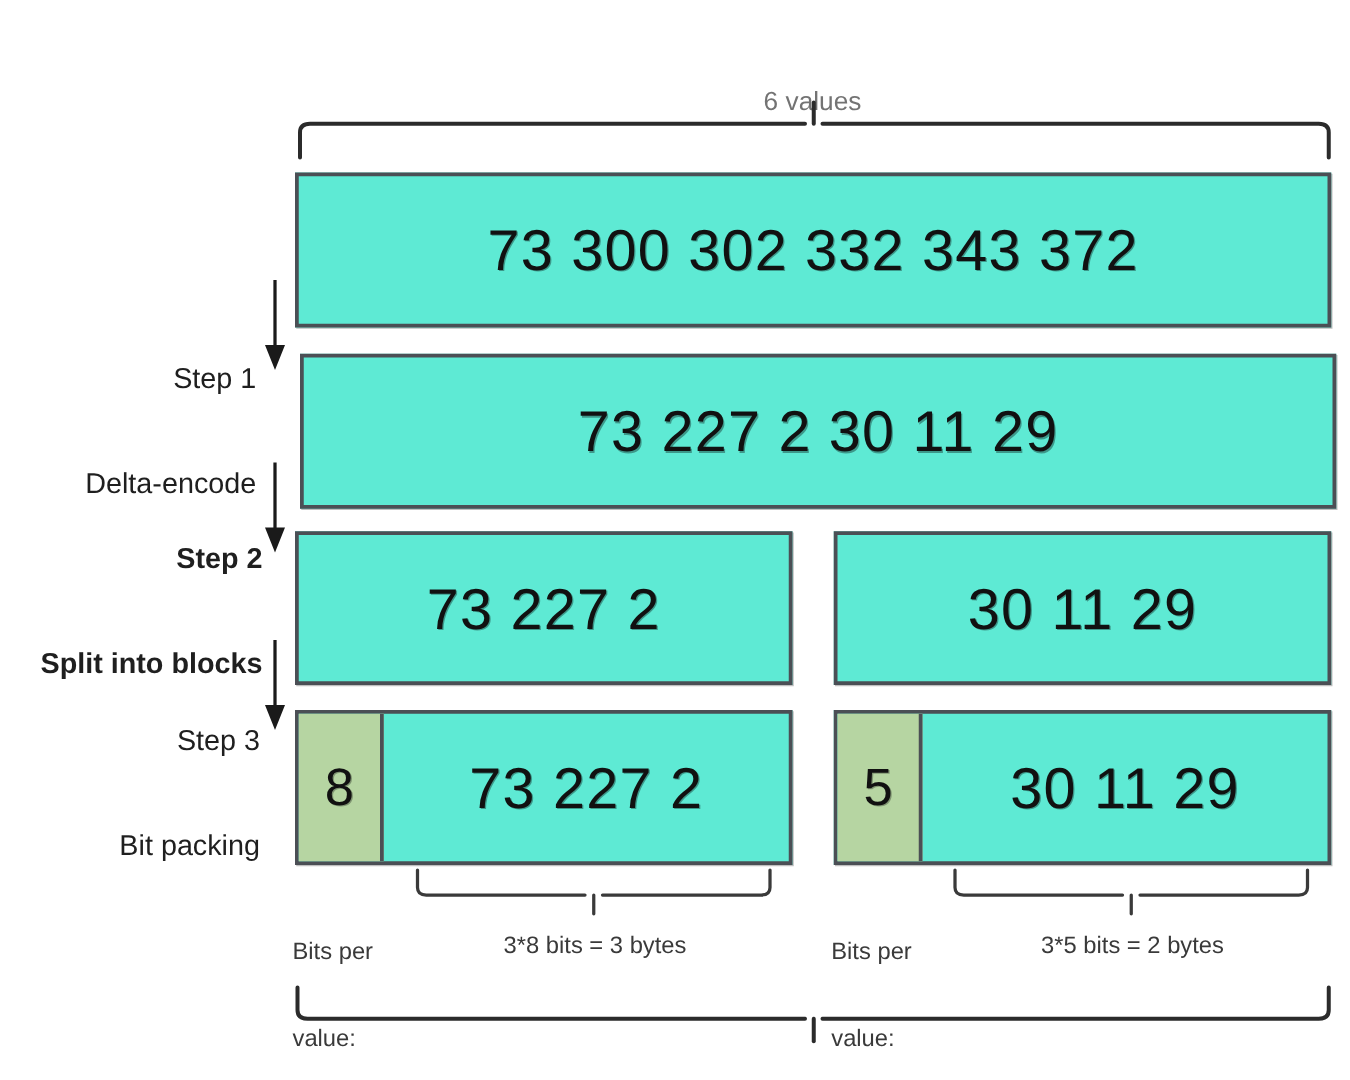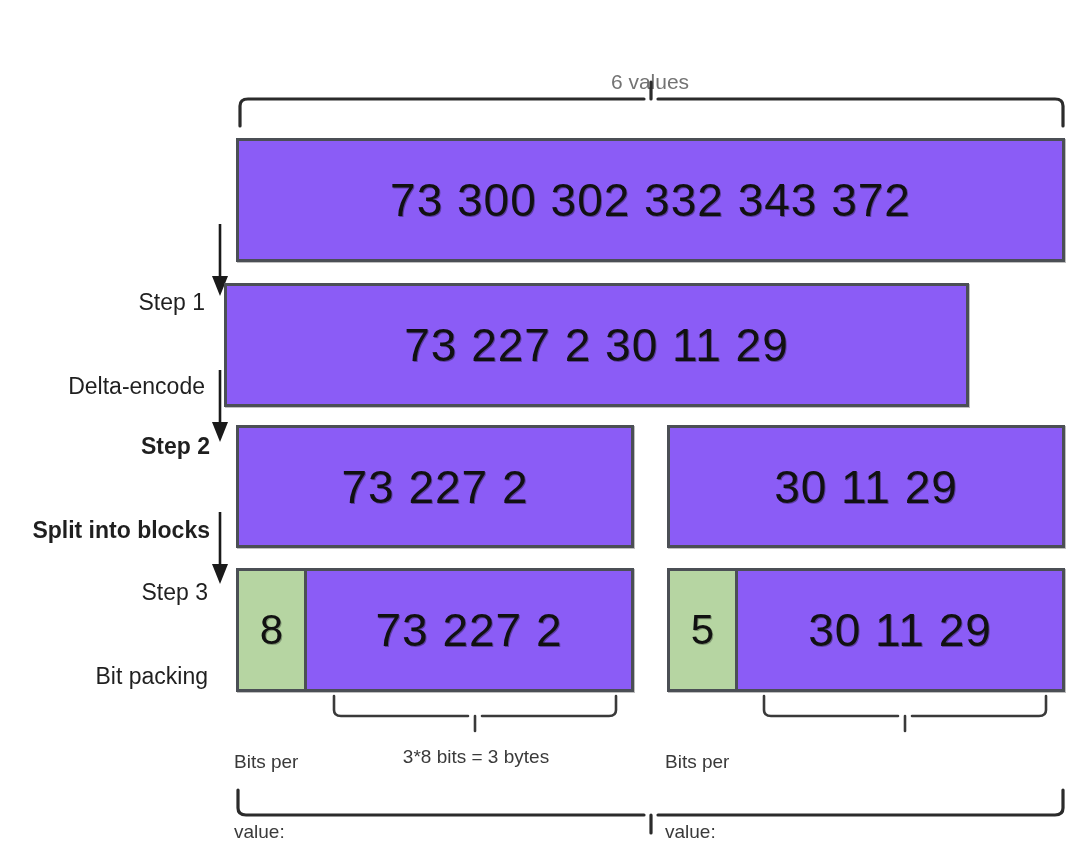--- a/index.html
+++ b/index.html
@@ -14,21 +14,21 @@
 
   .txt{position:absolute;white-space:pre;line-height:1.22;}
   .caption{font-size:21px;color:#737373;text-align:center;}
   .steplabel{font-size:23px;color:#1f1f1f;text-align:right;}
   .annot{font-size:19px;color:#3a3a3a;}
 
   
   .box{
     position:absolute;
     box-sizing:border-box;
-    background:#8b5cf6;
+    background:#5eead4;
     border:3px solid #4b4f55;
     box-shadow:1px 1px 0 rgba(0,0,0,.25);
     display:flex;align-items:center;justify-content:center;
   }
   .box .vals{
     font-size:46px;
     letter-spacing:1px;
     color:#111;
     text-shadow:1px 1px 0 rgba(0,0,0,.35);
   }
@@ -113,21 +113,21 @@
 
   <div class="txt steplabel" style="left:28px;top:522px;width:180px;">
     <div>Step 3</div>
     <div>Bit packing</div>
   </div>
 
   <div class="box" style="left:236px;top:138px;width:829px;height:124px;">
     <span class="vals">73  300  302  332  343  372</span>
   </div>
 
-  <div class="box" style="left:224px;top:283px;width:745px;height:124px;">
+  <div class="box" style="left:240px;top:283px;width:829px;height:124px;">
     <span class="vals">73  227  2  30  11  29</span>
   </div>
 
   <div class="box" style="left:236px;top:425px;width:398px;height:123px;">
     <span class="vals">73  227  2</span>
   </div>
   <div class="box" style="left:667px;top:425px;width:398px;height:123px;">
     <span class="vals">30  11  29</span>
   </div>
 
@@ -152,15 +152,16 @@
   </div>
 
   <div class="txt annot" style="left:335px;top:745px;width:282px;text-align:center;">3*8 bits = 3 bytes</div>
 
   <div class="txt annot" style="left:665px;top:704px;width:120px;">
     <div>Bits per</div>
     <div>value:</div>
     
   </div>
 
+  <div class="txt annot" style="left:765px;top:745px;width:282px;text-align:center;">3*5 bits = 2 bytes</div>
 
 
 </div>
 
 </body></html>

